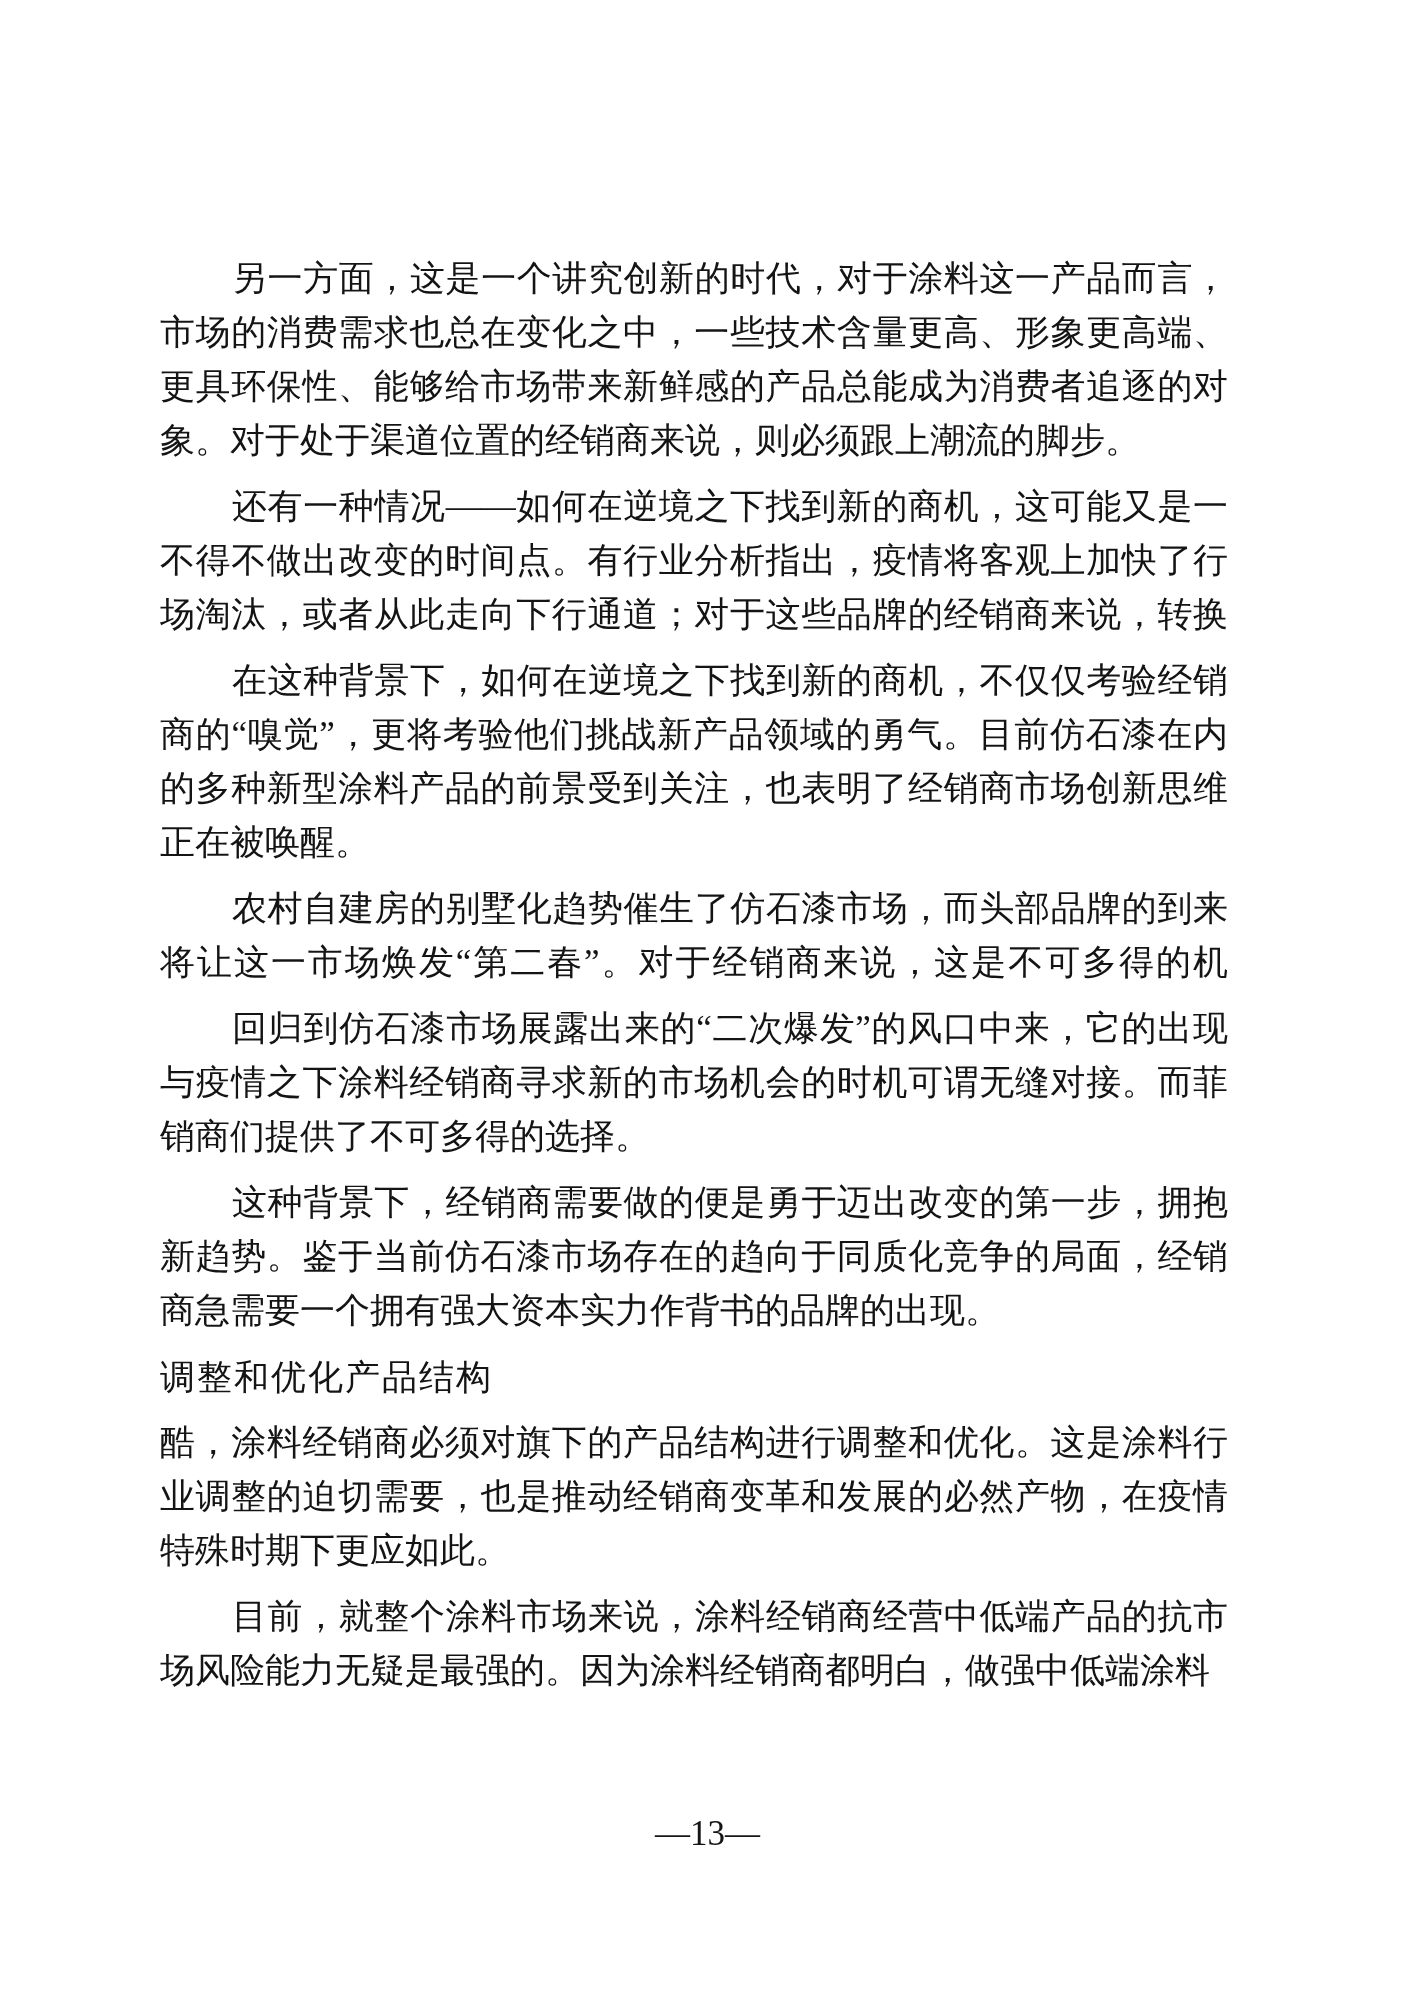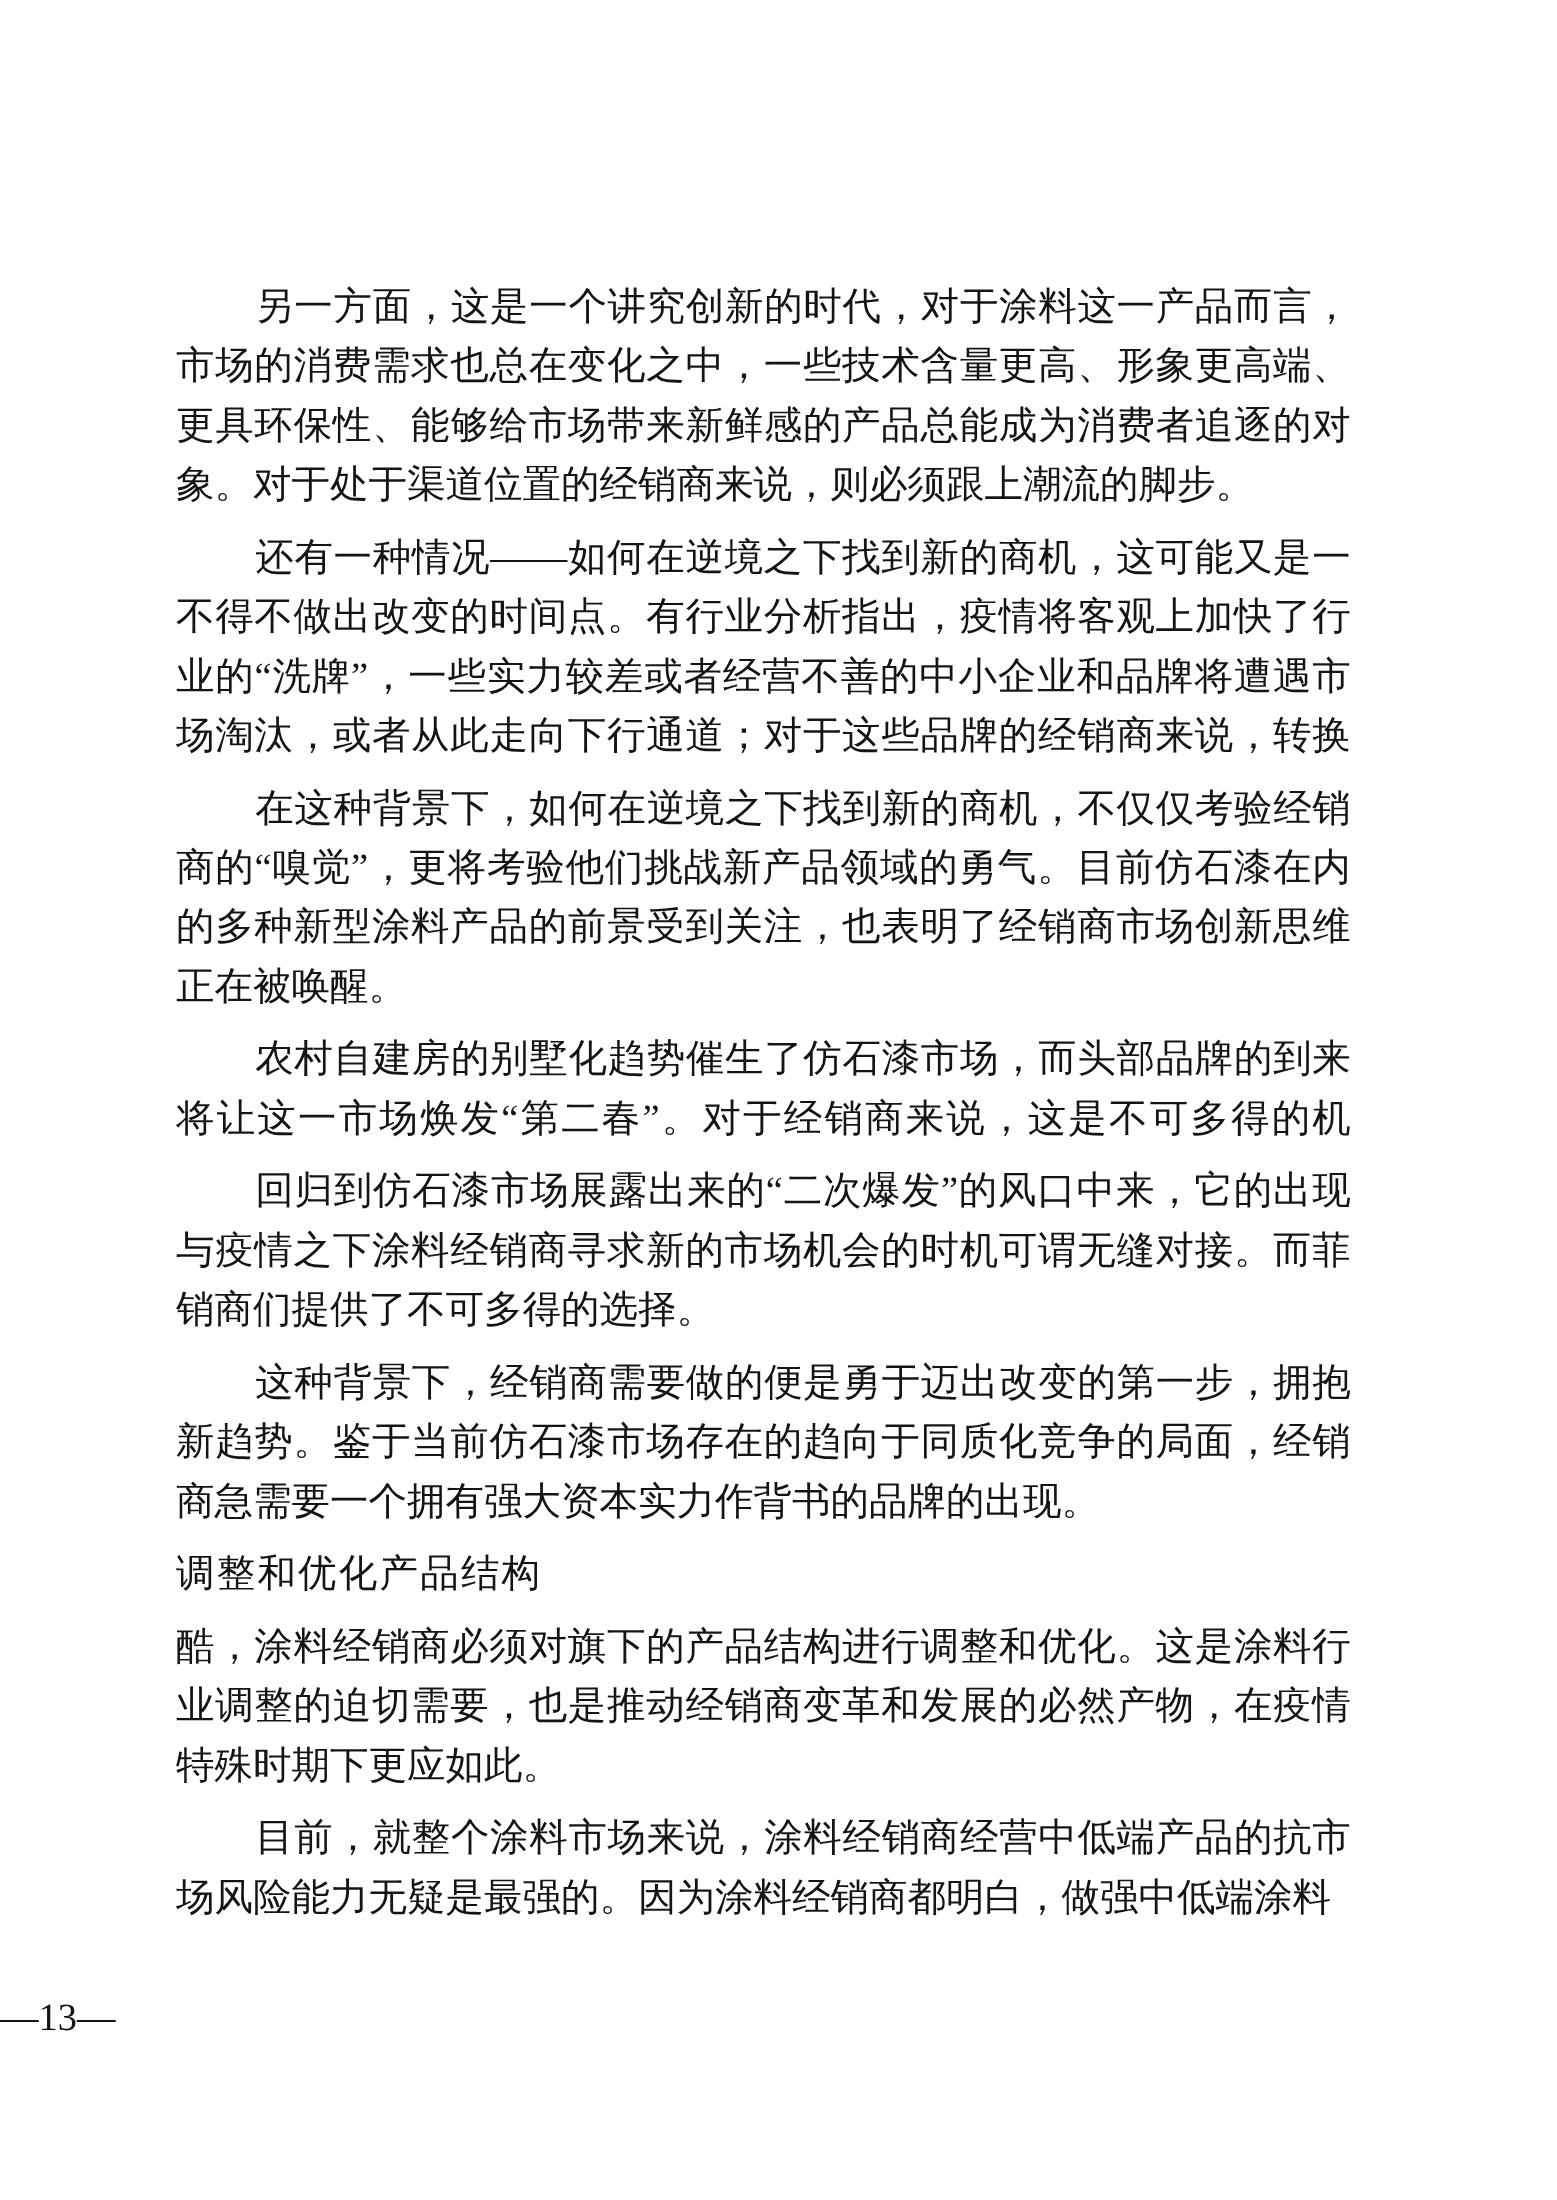--- a/index.html
+++ b/index.html
@@ -43,41 +43,40 @@
     font-family: "Liberation Sans", "DejaVu Sans", sans-serif;
     text-align: left;
     text-align-last: left;
     letter-spacing: 2px;
   }
   .page-number {
     position: absolute;
     top: 1812px;
     left: 0;
     width: 100%;
-    text-align: left;
+    text-align: center;
     font-size: 35px;
     line-height: 44px;
     color: #141414;
   }
 </style>
 </head>
 <body>
 
 <div class="page">
   <main class="text-block">
       <div class="para">
         <div class="line indent fill">另一方面，这是一个讲究创新的时代，对于涂料这一产品而言，</div>
         <div class="line fill">市场的消费需求也总在变化之中，一些技术含量更高、形象更高端、</div>
         <div class="line fill">更具环保性、能够给市场带来新鲜感的产品总能成为消费者追逐的对</div>
         <div class="line">象。对于处于渠道位置的经销商来说，则必须跟上潮流的脚步。</div>
       </div>
       <div class="para">
         <div class="line indent fill">还有一种情况——如何在逆境之下找到新的商机，这可能又是一个</div>
         <div class="line fill">不得不做出改变的时间点。有行业分析指出，疫情将客观上加快了行</div>
-        <div class="line fill">业的“洗牌”，一些实力较差或者经营不善的中小企业和品牌将遭遇市</div>
         <div class="line fill">场淘汰，或者从此走向下行通道；对于这些品牌的经销商来说，转换</div>
       </div>
       <div class="para">
         <div class="line indent fill">在这种背景下，如何在逆境之下找到新的商机，不仅仅考验经销</div>
         <div class="line fill">商的“嗅觉”，更将考验他们挑战新产品领域的勇气。目前仿石漆在内</div>
         <div class="line fill">的多种新型涂料产品的前景受到关注，也表明了经销商市场创新思维</div>
         <div class="line">正在被唤醒。</div>
       </div>
       <div class="para">
         <div class="line indent fill">农村自建房的别墅化趋势催生了仿石漆市场，而头部品牌的到来</div>

